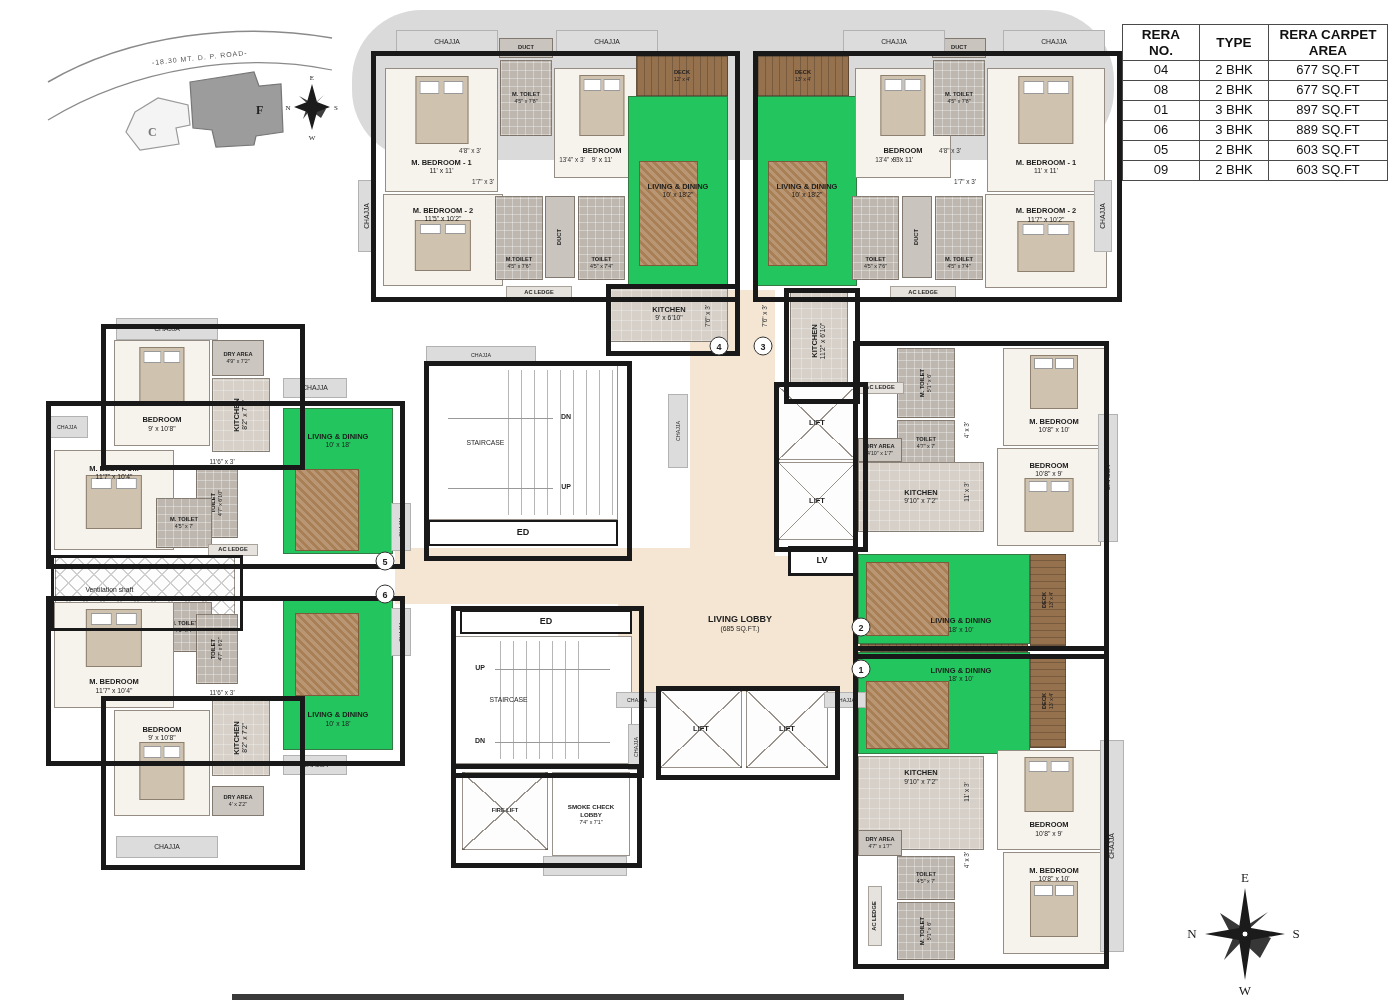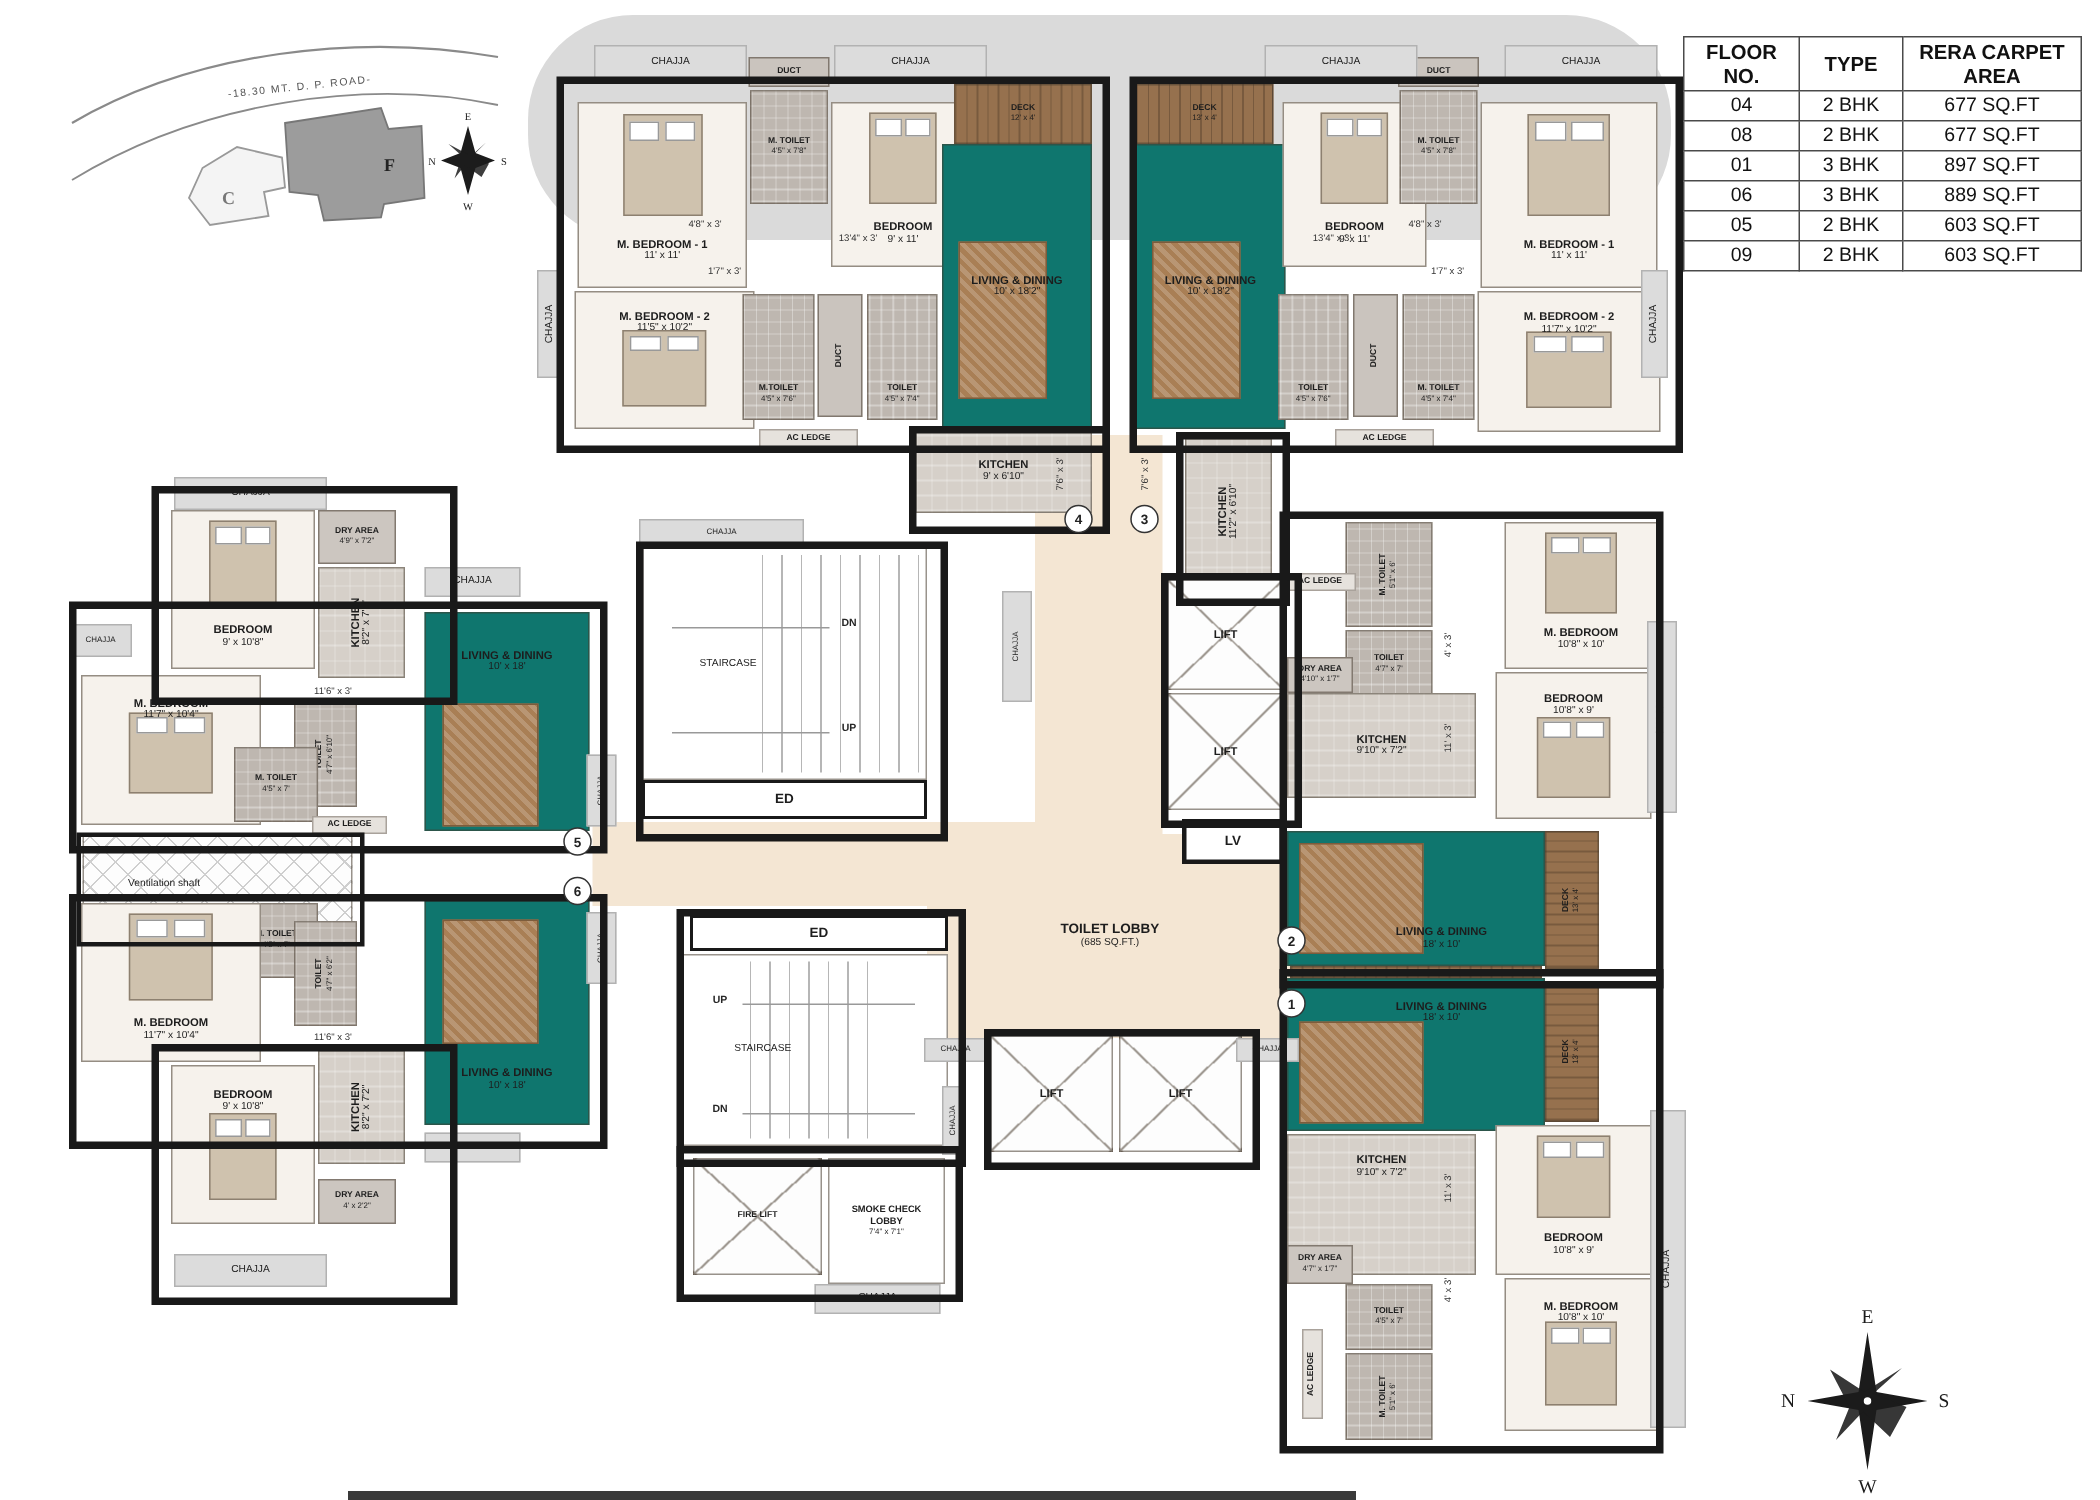--- a/index.html
+++ b/index.html
@@ -1,21 +1,21 @@
 <!DOCTYPE html>
 <html><head>
 <meta charset="utf-8">
 <style>
   html,body{margin:0;padding:0;background:#fff;font-family:"Liberation Sans",sans-serif;}
   #canvas{position:relative;width:1400px;height:1000px;background:#ffffff;overflow:hidden;}
   .halo{position:absolute;background:#dadada;border-radius:70px;z-index:0;}
   .lobby{position:absolute;background:#f4e6d3;z-index:1;}
   .room{position:absolute;box-sizing:border-box;border:1px solid rgba(70,58,46,.55);z-index:2;}
   .bedroom{background:#f6f2ec;}
-  .living{background:#0f766e;text-decoration:underline;}
+  .living{background:#22c55e;text-decoration:underline;}
   .toilet{background:#beb7b0;background-image:repeating-linear-gradient(0deg,rgba(255,255,255,.33) 0 1px,transparent 1px 8px),repeating-linear-gradient(90deg,rgba(255,255,255,.33) 0 1px,transparent 1px 8px);}
   .kitchen{background:#d6d0c9;background-image:repeating-linear-gradient(0deg,rgba(255,255,255,.28) 0 1px,transparent 1px 10px),repeating-linear-gradient(90deg,rgba(255,255,255,.28) 0 1px,transparent 1px 10px);}
   .deck{background:#96714e;background-image:repeating-linear-gradient(90deg,rgba(0,0,0,.2) 0 1px,transparent 1px 7px);}
   .deckv{background-image:repeating-linear-gradient(0deg,rgba(0,0,0,.2) 0 1px,transparent 1px 7px);}
   .stair{background:#fff;}
   .lift{background:#fdfdfd;background-image:linear-gradient(to top right,transparent 49.4%,#9a938c 49.4% 50.6%,transparent 50.6%),linear-gradient(to bottom right,transparent 49.4%,#9a938c 49.4% 50.6%,transparent 50.6%);}
   .duct{background:#cac4be;}
   .dry{background:#ccc6c0;}
   .plain{background:#fff;}
   .shaft{background:#fdfdfd;background-image:repeating-linear-gradient(45deg,#cfcfcf 0 1px,transparent 1px 12px),repeating-linear-gradient(-45deg,#cfcfcf 0 1px,transparent 1px 12px);}
@@ -55,21 +55,21 @@
 <body>
 
 <div id="canvas">
 
   <div class="halo" style="left:352px;top:10px;width:762px;height:150px;"></div>
 
   <div class="lobby" style="left:690px;top:290px;width:85px;height:266px;"></div>
   <div class="lobby" style="left:395px;top:548px;width:295px;height:56px;"></div>
   <div class="lobby" style="left:618px;top:556px;width:244px;height:136px;">
     <div class="lbl big">
-        <span class="rn">TOILET LOBBY</span>
+        <span class="rn">LIVING LOBBY</span>
         <span class="rd">(685 SQ.FT.)</span>
       </div>
   </div>
 
   <div class="room bedroom" style="left:385px;top:68px;width:113px;height:124px;">
       <i class="bed"></i>
     <div class="lbl lbl-bot">
         <span class="rn">M. BEDROOM - 1</span>
         <span class="rd">11' x 11'</span>
       </div>
@@ -658,21 +658,21 @@
       <text x="272" y="68" font-size="7" text-anchor="middle" fill="#222" font-family="Liberation Serif, serif">E</text>
       <text x="296" y="98" font-size="7" text-anchor="middle" fill="#222" font-family="Liberation Serif, serif">S</text>
       <text x="272" y="128" font-size="7" text-anchor="middle" fill="#222" font-family="Liberation Serif, serif">W</text>
       <text x="248" y="98" font-size="7" text-anchor="middle" fill="#222" font-family="Liberation Serif, serif">N</text>
     </g>
   </svg>
 
   <table id="flat-table">
     <thead>
       <tr>
-        <th>FLOOR NO.</th>
+        <th>RERA NO.</th>
         <th>TYPE</th>
         <th>RERA CARPET AREA</th>
       </tr>
     </thead>
     <tbody id="flat-table-body">
         <tr>
           <td>04</td>
           <td>2 BHK</td>
           <td>677 SQ.FT</td>
         </tr>

